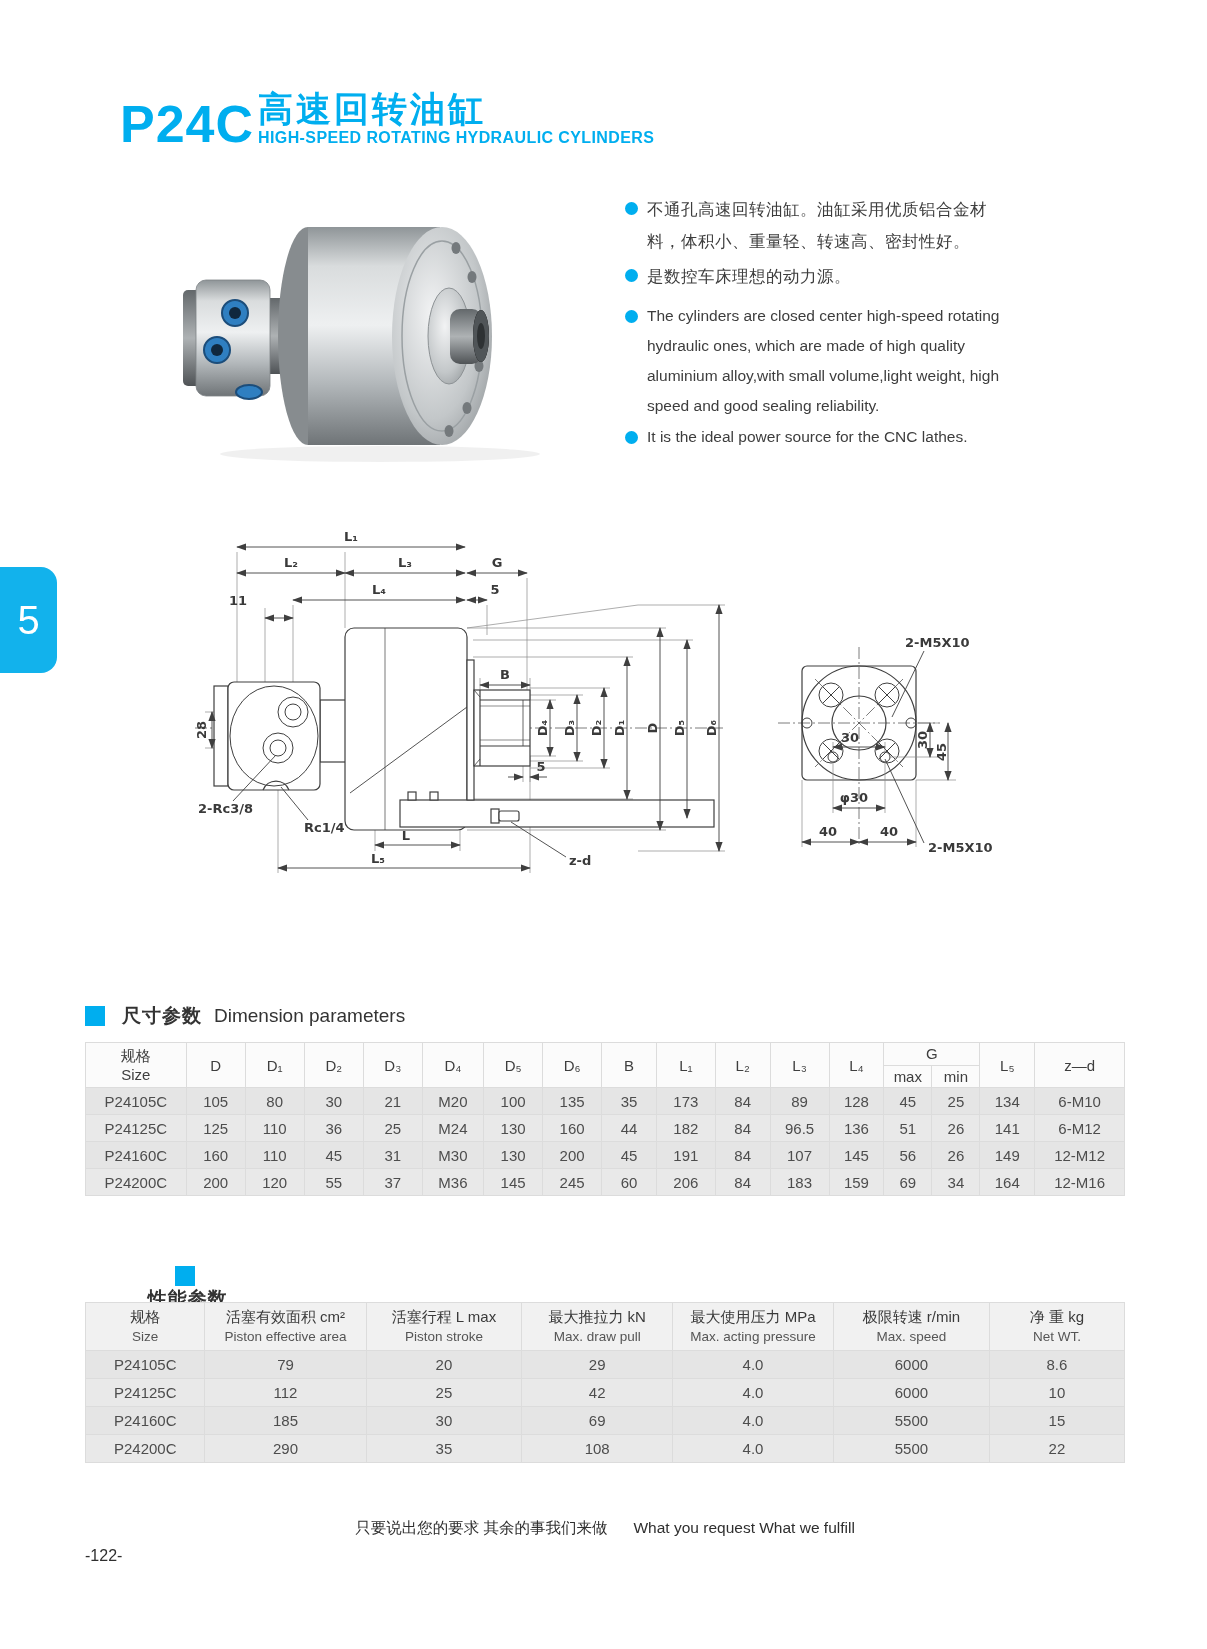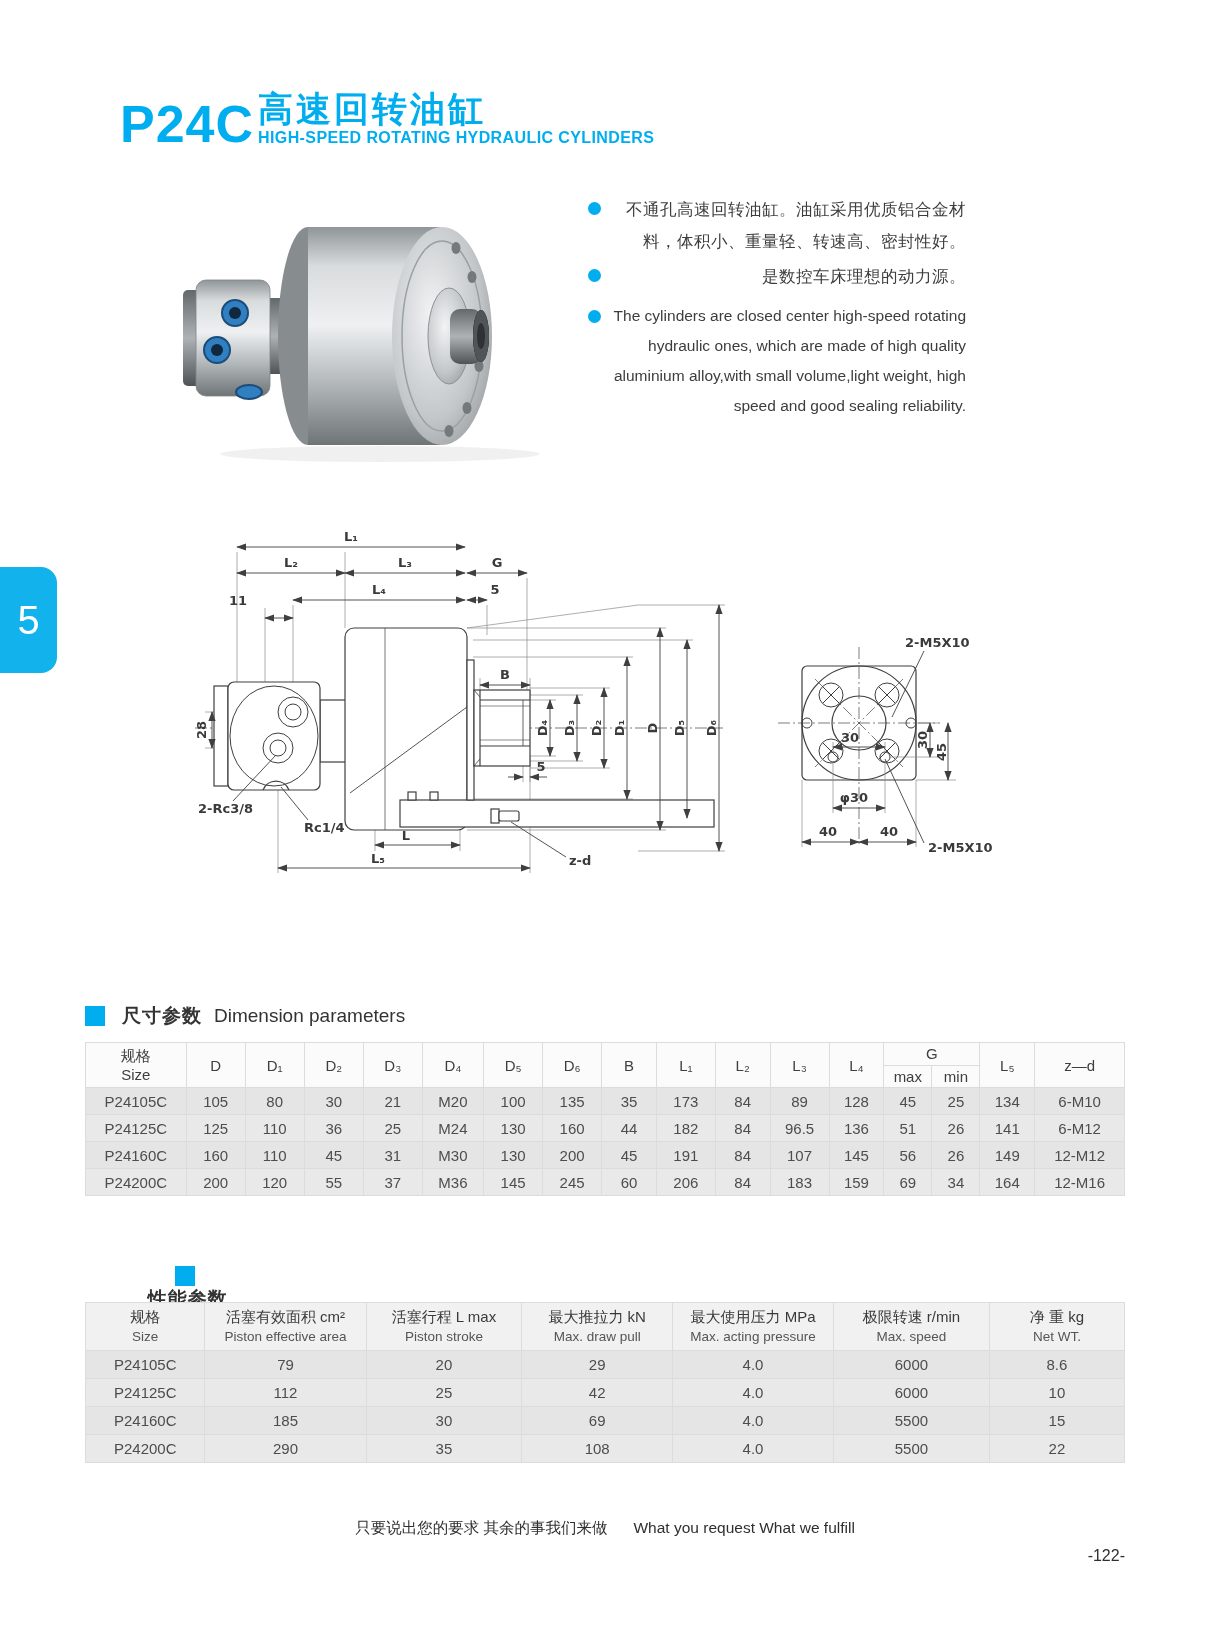--- a/index.html
+++ b/index.html
@@ -6,21 +6,21 @@
   html,body { background:#ffffff; }
   body { font-family:"Liberation Sans", sans-serif; }
   .page { position:relative; width:1207px; height:1649px; background:#fff; overflow:hidden; }
 
   
   .model { position:absolute; left:120px; top:94px; font-size:52px; font-weight:bold; color:#00aeef; letter-spacing:1px; }
   .title-cn { position:absolute; left:258px; top:86px; font-size:35px; font-weight:bold; color:#00aeef; letter-spacing:3px; }
   .title-en { position:absolute; left:258px; top:129px; font-size:16px; font-weight:600; color:#00aeef; letter-spacing:0.4px; }
 
   
-  .bullets { position:absolute; left:588px; top:193px; width:378px;text-align:right; }
+  .bullets { position:absolute; left:625px; top:193px; width:378px; }
   .bullet { display:flex; align-items:flex-start; color:#3d3d3d; }
   .bullet .dot { flex:0 0 13px; width:13px; height:13px; border-radius:50%; background:#00aeef; margin:9px 9px 0 0; }
   .bullet .btxt { flex:1; }
   .bullet.cn .btxt { font-size:16.5px; line-height:32px; letter-spacing:0.5px; }
   .bullet.en .btxt { font-size:15.5px; line-height:30px; }
   .bullet + .bullet { margin-top:3px; }
   .bullet.en + .bullet.en { margin-top:1px; }
   .bullet.cn + .bullet.en { margin-top:9px; }
 
   
@@ -49,21 +49,21 @@
   #dim-table td { font-size:15px; height:27px; }
   #char-table th { background:#f1f1f1; padding:5px 2px 6px 2px; }
   #char-table .hcn { font-size:15px; color:#3a3a3a; }
   #char-table .hen { font-size:13.5px; color:#555; margin-top:2px; }
   #char-table td { font-size:15px; height:28px; }
   tr.alt td { background:#e9e9e9; }
 
   
   .slogan { position:absolute; left:85px; top:1518px; width:1040px; text-align:center; font-size:15.5px; color:#2f2f2f; }
   .slogan .sep { display:inline-block; width:26px; }
-  .pagenum { position:absolute; left:85px; top:1547px; width:1040px; text-align:right; font-size:16px; color:#2f2f2f; }
+  .pagenum { position:absolute; left:85px; top:1547px; width:1040px; text-align:left; font-size:16px; color:#2f2f2f; }
 
   
   .lbl { font:bold 13px "DejaVu Sans", sans-serif; fill:#3a3a3a; }
   .mid { text-anchor:middle; }
 </style>
 </head>
 <body>
 
 <div class="page">
 
@@ -133,20 +133,24 @@
         <span class="dot"></span>
         <span class="btxt">不通孔高速回转油缸。油缸采用优质铝合金材料，体积小、重量轻、转速高、密封性好。</span>
       </div>
       <div class="bullet cn">
         <span class="dot"></span>
         <span class="btxt">是数控车床理想的动力源。</span>
       </div>
       <div class="bullet en">
         <span class="dot"></span>
         <span class="btxt">The cylinders are closed center high-speed rotating hydraulic ones, which are made of high quality aluminium alloy,with small volume,light weight, high speed and good sealing reliability.</span>
+      </div>
+      <div class="bullet en">
+        <span class="dot"></span>
+        <span class="btxt">It is the ideal power source for the CNC lathes.</span>
       </div>
     </div>
 
   <div class="side-tab">5</div>
 
   <svg class="drawing-svg" width="830" height="395" viewBox="0 0 830 395">
     <defs>
       <marker id="ae" orient="auto" markerWidth="11" markerHeight="8" refX="10" refY="4">
           <path d="M0,0 L11,4 L0,8 z" fill="#3f3f3f"></path>
         </marker>

